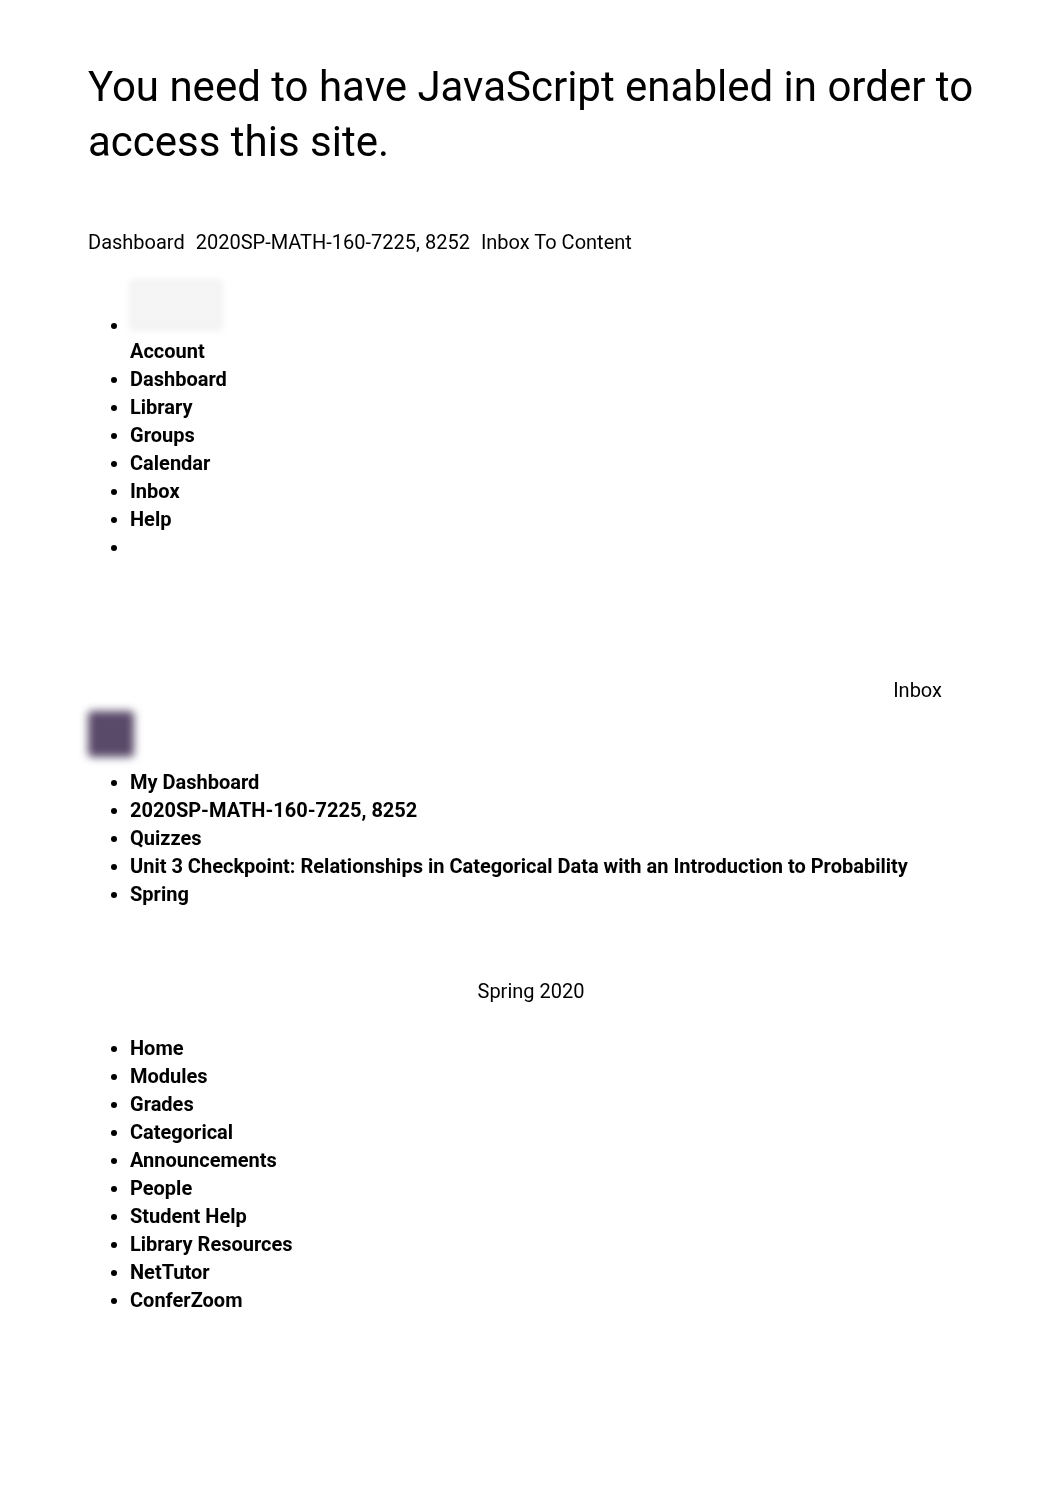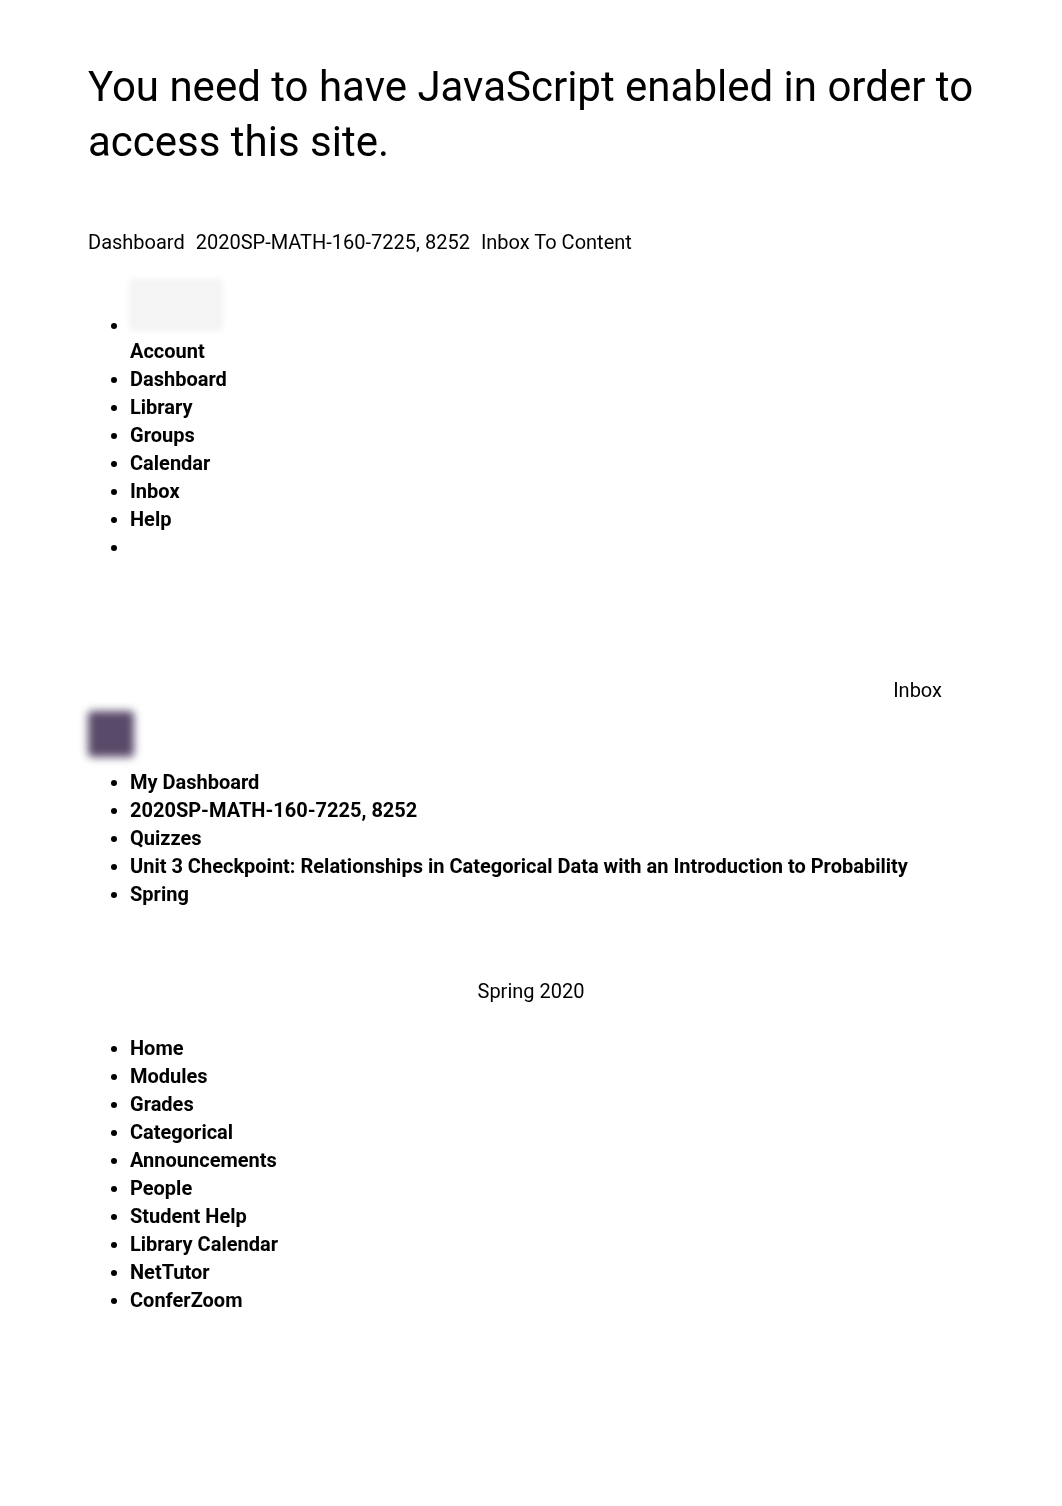--- a/index.html
+++ b/index.html
@@ -130,19 +130,19 @@
 <div class="term-label">Spring 2020</div>
 
 <ul class="course-nav">
   <li><span class="link">Home</span></li>
   <li><span class="link">Modules</span></li>
   <li><span class="link">Grades</span></li>
   <li><span class="link">Categorical</span></li>
   <li><span class="link">Announcements</span></li>
   <li><span class="link">People</span></li>
   <li><span class="link">Student Help</span></li>
-  <li><span class="link">Library Calendar</span></li>
+  <li><span class="link">Library Resources</span></li>
   <li><span class="link">NetTutor</span></li>
   <li><span class="link">ConferZoom</span></li>
 </ul>
 
 
 
 
 </body></html>

